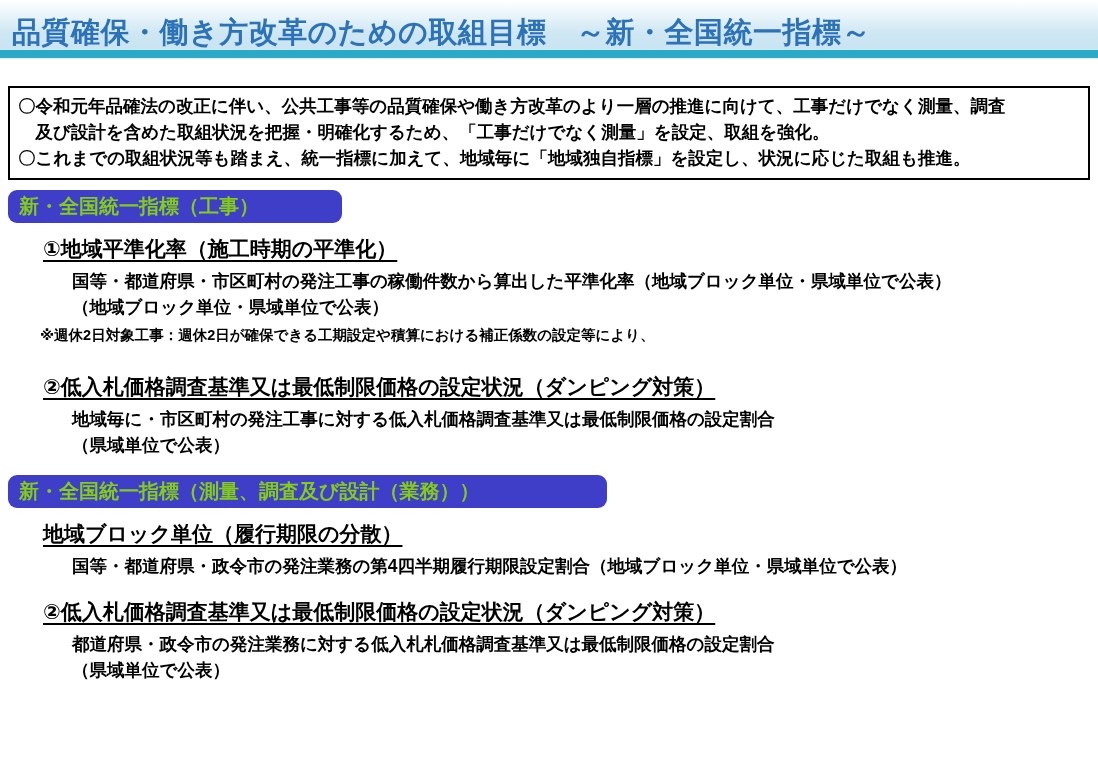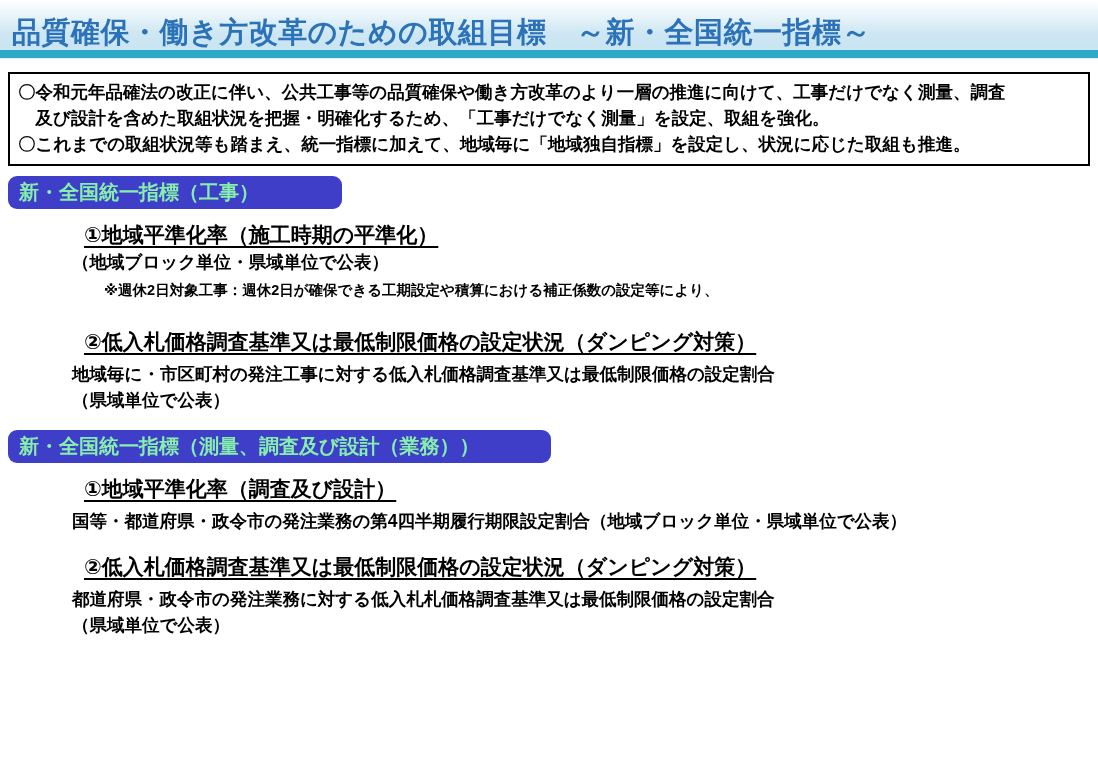--- a/index.html
+++ b/index.html
@@ -17,47 +17,47 @@
   .header-title {
     font-size:29px; font-weight:bold; color:var(--title_blue,#2b72b8);
     padding:13px 0 0 12px; letter-spacing:0.5px; white-space:nowrap;
   }
   .header-bar {
     position:absolute; left:0; bottom:1px; width:100%; height:8px;
     background:var(--teal_bar,#2baac8);
   }
   
   .summary-box {
-    margin:13px 8px 0 8px; border:2px solid #000;
+    margin:27px 8px 0 8px; border:2px solid #000;
     padding:5px 24px 7px 8px;
     font-size:17.5px; font-weight:bold; line-height:26px; white-space:nowrap;
   }
   
   .badge {
-    display:inline-block; background:var(--badge_bg,#3e3ec8); color:#86efac;
+    display:inline-block; background:var(--badge_bg,#3e3ec8); color:#84cc16;
     font-weight:bold; font-size:20px; line-height:26px;
     padding:3px 14px 4px 11px; border-radius:9px; white-space:nowrap;
   }
   .badge-a { width:334px; margin:10px 0 0 8px; }
-  .badge-b { width:543px; margin:17px 0 0 8px; }
+  .badge-b { width:599px; margin:17px 0 0 8px; }
   
   .item-heading {
-    margin-left:84px; font-size:21px; font-weight:bold; white-space:nowrap;
+    margin-left:43px; font-size:21px; font-weight:bold; white-space:nowrap;
     text-decoration:underline; text-decoration-thickness:2px; text-underline-offset:4px;
     width:max-content;
   }
   .item-body {
     margin-left:72px; font-size:17.5px; font-weight:bold; line-height:26px; white-space:nowrap;
   }
   .mt1 { margin-top:12px; }   
   .mt2 { margin-top:19px; }   
   .mt3 { margin-top:27px; }   
   .body-gap { margin-top:5px; }
   .note {
-    margin:5px 0 0 104px; font-size:14.5px; font-weight:bold; line-height:21px; white-space:nowrap;
+    margin:5px 0 0 40px; font-size:14.5px; font-weight:bold; line-height:21px; white-space:nowrap;
   }
   .note-line2 { padding-left:193px; }
 </style>
 </head>
 <body>
 
 <div class="slide">
 
   <div class="header">
     <div class="header-title">品質確保・働き方改革のための取組目標　～新・全国統一指標～</div>
@@ -68,41 +68,42 @@
     <div>〇令和元年品確法の改正に伴い、公共工事等の品質確保や働き方改革のより一層の推進に向けて、工事だけでなく測量、調査</div>
     <div>　及び設計を含めた取組状況を把握・明確化するため、「工事だけでなく測量」を設定、取組を強化。</div>
     <div>〇これまでの取組状況等も踏まえ、統一指標に加えて、地域毎に「地域独自指標」を設定し、状況に応じた取組も推進。</div>
   </div>
 
   <div>
     <div class="badge badge-a">新・全国統一指標（工事）</div>
 
     <div>
       <div class="item-heading mt1">①地域平準化率（施工時期の平準化）</div>
+      <div class="item-body body-gap">国等・都道府県・市区町村の発注工事の稼働件数から算出した平準化率（地域ブロック単位・県域単位で公表）</div>
     </div>
 
     <div>
       <div class="item-body">（地域ブロック単位・県域単位で公表）</div>
       <div class="note">
         <div>※週休2日対象工事：週休2日が確保できる工期設定や積算における補正係数の設定等により、</div>
       </div>
     </div>
 
     <div>
       <div class="item-heading mt3">②低入札価格調査基準又は最低制限価格の設定状況（ダンピング対策）</div>
       <div class="item-body body-gap">地域毎に・市区町村の発注工事に対する低入札価格調査基準又は最低制限価格の設定割合</div>
       <div class="item-body">（県域単位で公表）</div>
     </div>
   </div>
 
   <div>
     <div class="badge badge-b">新・全国統一指標（測量、調査及び設計（業務））</div>
 
     <div>
-      <div class="item-heading mt1">①地域平準化率（調査及び設計）</div>
+      <div class="item-heading mt1">地域ブロック単位（履行期限の分散）</div>
       <div class="item-body body-gap">国等・都道府県・政令市の発注業務の第4四半期履行期限設定割合（地域ブロック単位・県域単位で公表）</div>
     </div>
 
     <div>
       <div class="item-heading mt2">②低入札価格調査基準又は最低制限価格の設定状況（ダンピング対策）</div>
       <div class="item-body body-gap">都道府県・政令市の発注業務に対する低入札札価格調査基準又は最低制限価格の設定割合</div>
       <div class="item-body">（県域単位で公表）</div>
     </div>
   </div>
 

